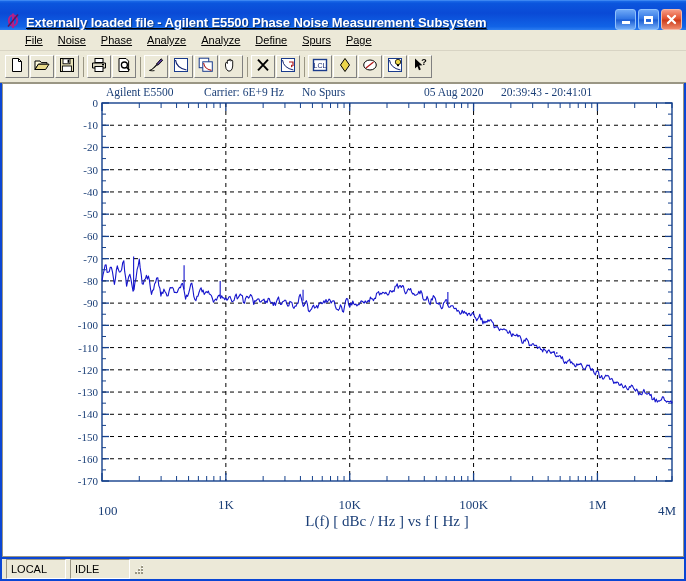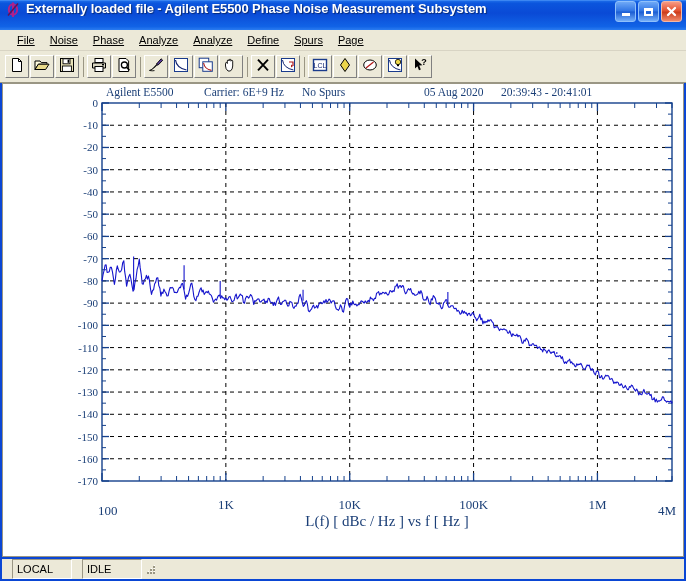--- a/index.html
+++ b/index.html
@@ -13,22 +13,23 @@
     position:absolute;left:0;top:0;width:686px;height:581px;
     background:#0a46d4;
     border:0;
     box-sizing:border-box;
     display:flex;flex-direction:column;
   }
   
   .titlebar{
     height:29px;flex:0 0 29px;position:relative;
     background:linear-gradient(180deg,#1a6ae8 0%,#0b55dd 8%,#0a4ad6 42%,#1163e6 88%,#2b7cf0 100%);
-    display:flex;align-items:flex-start;
+    display:flex;align-items:flex-end;
     border-top:1px solid #3b86f2;
+    text-decoration:underline;
   }
   .tb-icon{
     width:18px;height:18px;margin-left:4px;margin-right:4px;
     flex:0 0 18px;position:relative;
   }
   .tb-title{
     color:#ffffff;font-size:13px;font-weight:bold;
     font-family:"Liberation Sans", sans-serif;
     white-space:nowrap;overflow:hidden;
     text-shadow:1px 1px 1px rgba(0,0,0,.45);
@@ -47,21 +48,21 @@
     border:1px solid #f3b7a4;
   }
   .glyph{position:absolute;left:0;top:0;right:0;bottom:0;
          display:flex;align-items:center;justify-content:center;
          color:#fff;font-size:11px;font-weight:bold;line-height:1;}
   .min-bar{width:8px;height:3px;background:#fff;margin-top:6px;}
   .max-sq{width:9px;height:8px;border:2px solid #fff;border-top-width:3px;box-sizing:border-box;}
   
   .menubar{
     flex:0 0 20px;height:20px;background:#ece9d8;
-    display:flex;align-items:center;padding-left:10px;
+    display:flex;align-items:center;padding-left:18px;
     border-bottom:1px solid #d8d4c4;
   }
   .menu-item{
     font-size:11px;color:#000;padding:2px 7px;margin-right:1px;
     font-family:"Liberation Sans", sans-serif;cursor:default;white-space:nowrap;
   }
   .menu-item .u{text-decoration:underline;}
   
   .toolbar{
     flex:0 0 31px;height:31px;background:#ece9d8;
@@ -99,21 +100,21 @@
   }
   .sb-cell{
     border-top:1px solid #9a9684;border-left:1px solid #9a9684;
     border-right:1px solid #ffffff;border-bottom:1px solid #ffffff;
     display:flex;align-items:center;
     font-size:11px;color:#000;padding:0 4px;
     font-family:"Liberation Sans", sans-serif;
     box-sizing:border-box;
   }
   .sb-main{flex:1 1 auto;border:0;padding-left:4px;display:flex;align-items:center;font-size:11px;}
-  .sb-fixed{width:60px;flex:0 0 60px;margin-left:10px;}
+  .sb-fixed{width:60px;flex:0 0 60px;margin-left:4px;}
   .sb-grip{width:16px;flex:0 0 16px;position:relative;}
   .sb-grip svg{position:absolute;right:1px;bottom:1px;}
 </style>
 </head>
 <body>
 
 <div class="window">
 
   <div class="titlebar">
     <div class="tb-icon">

